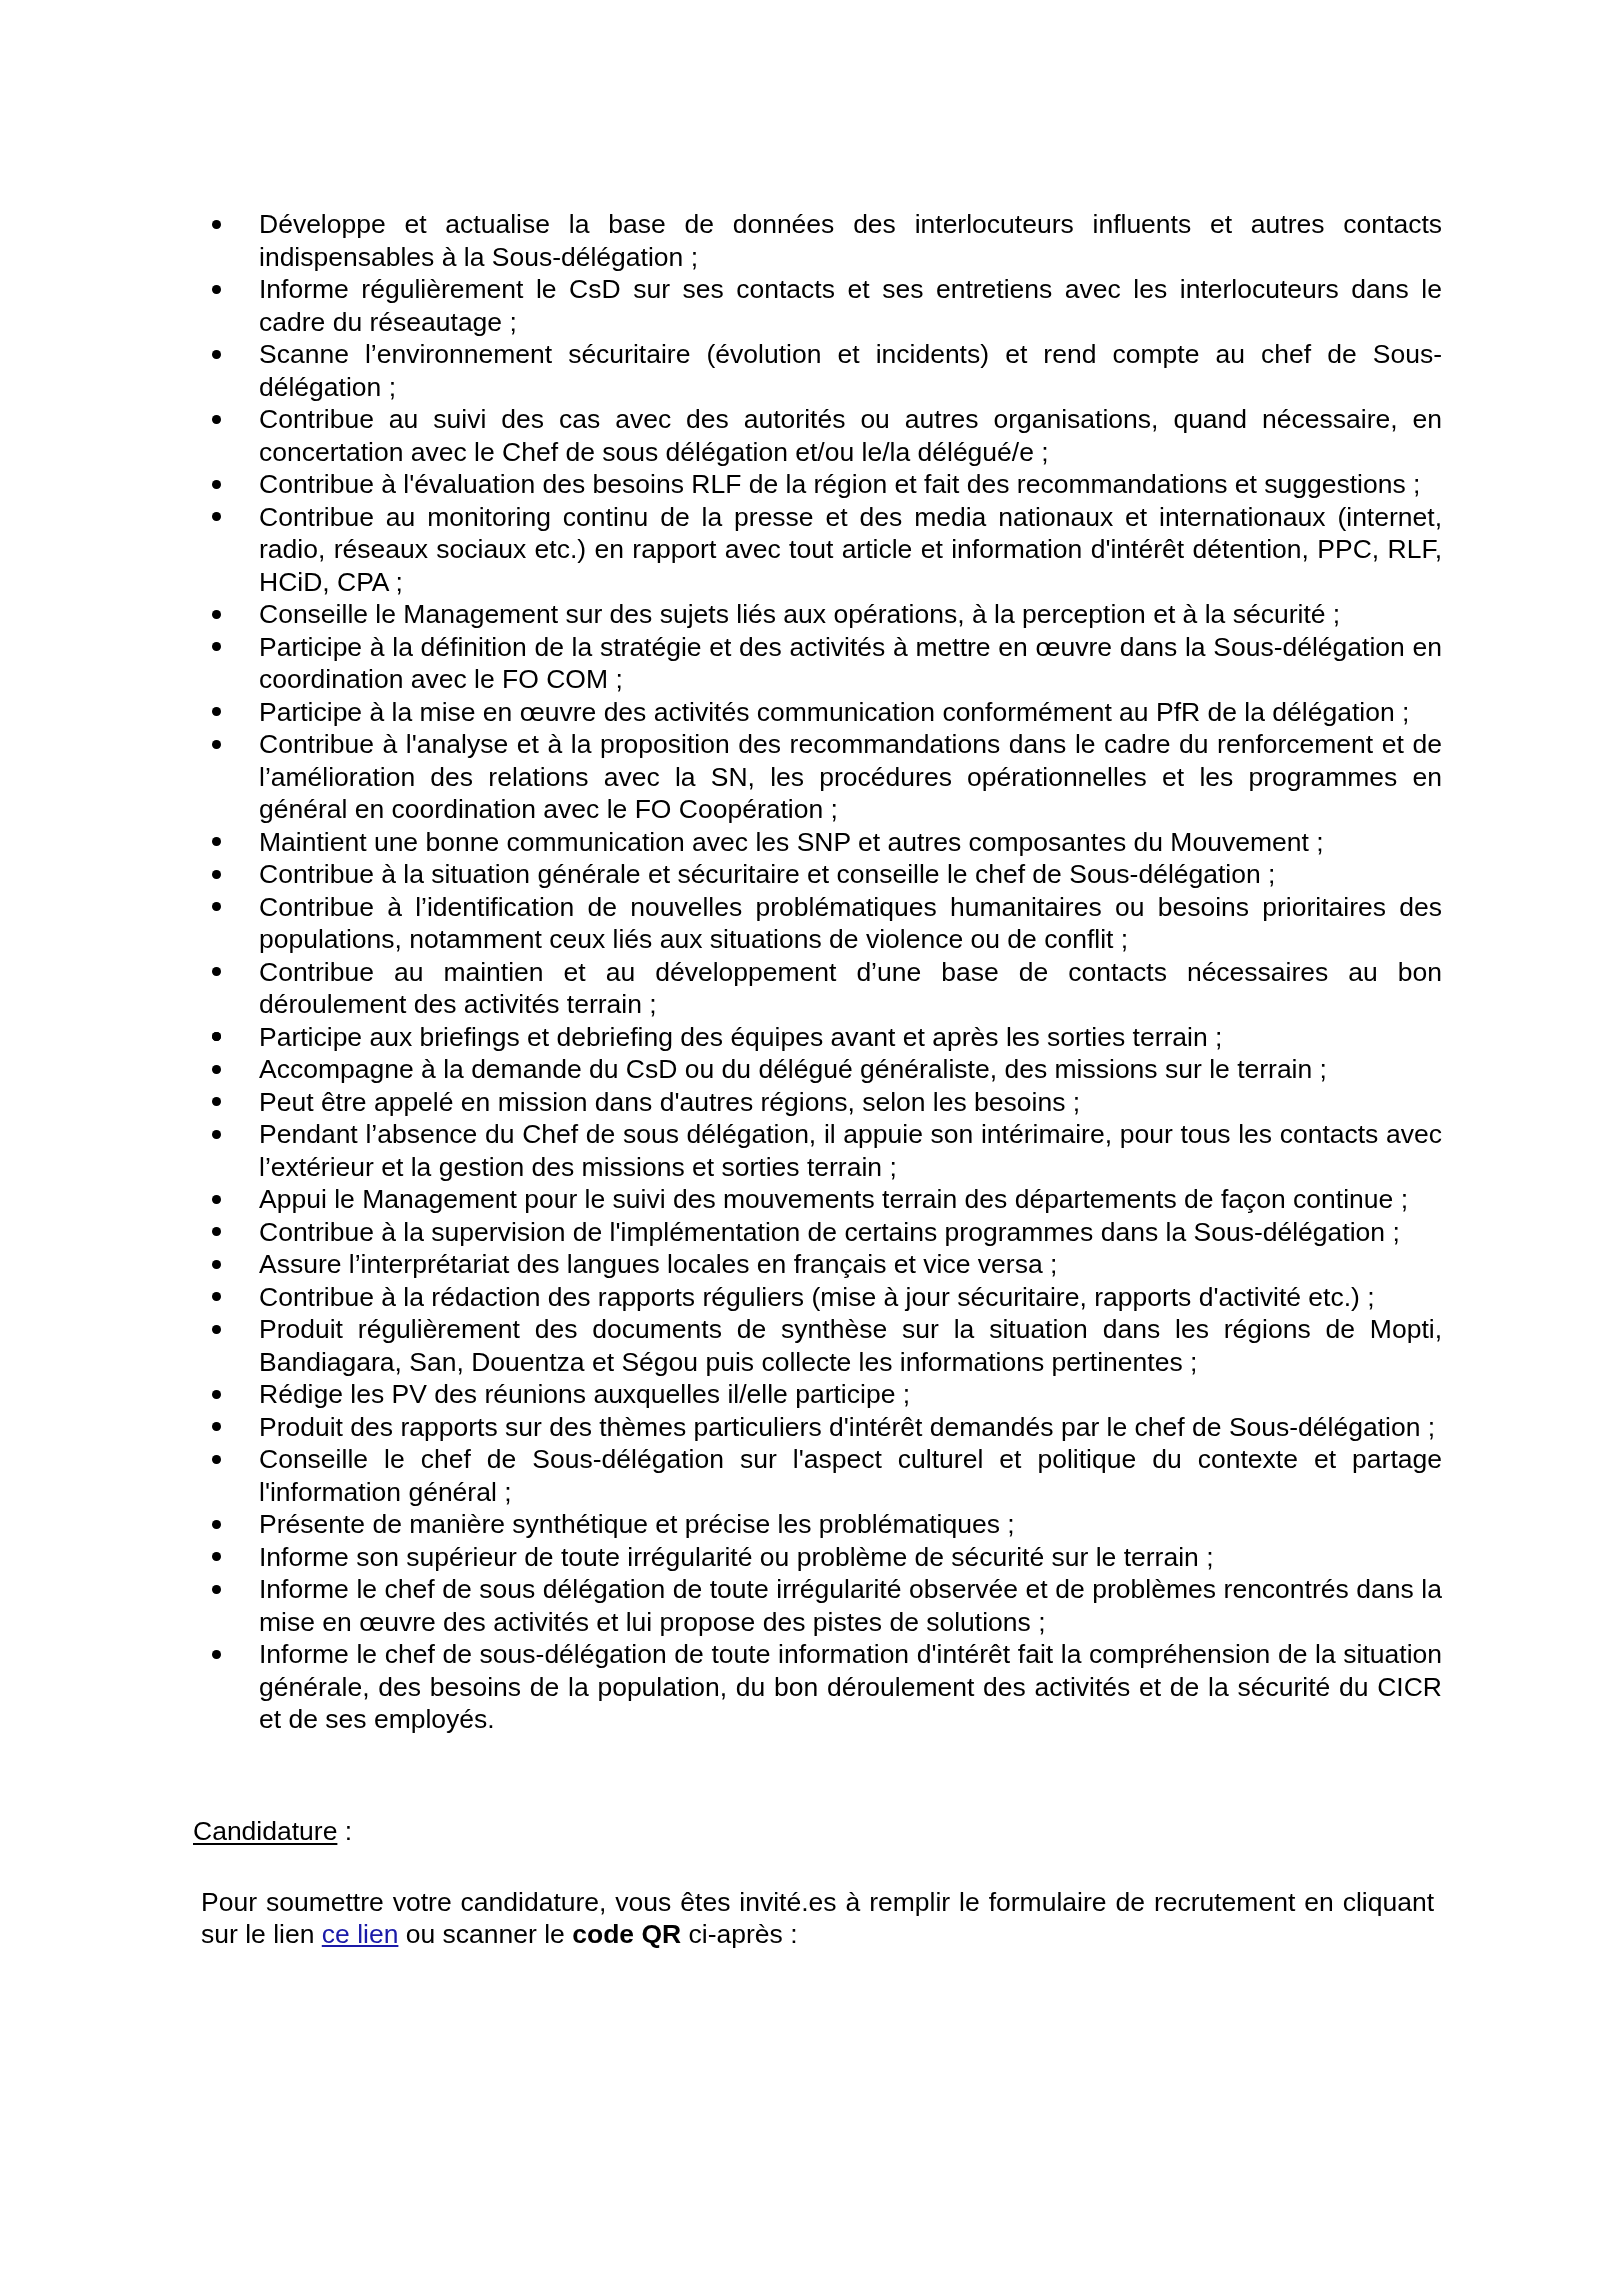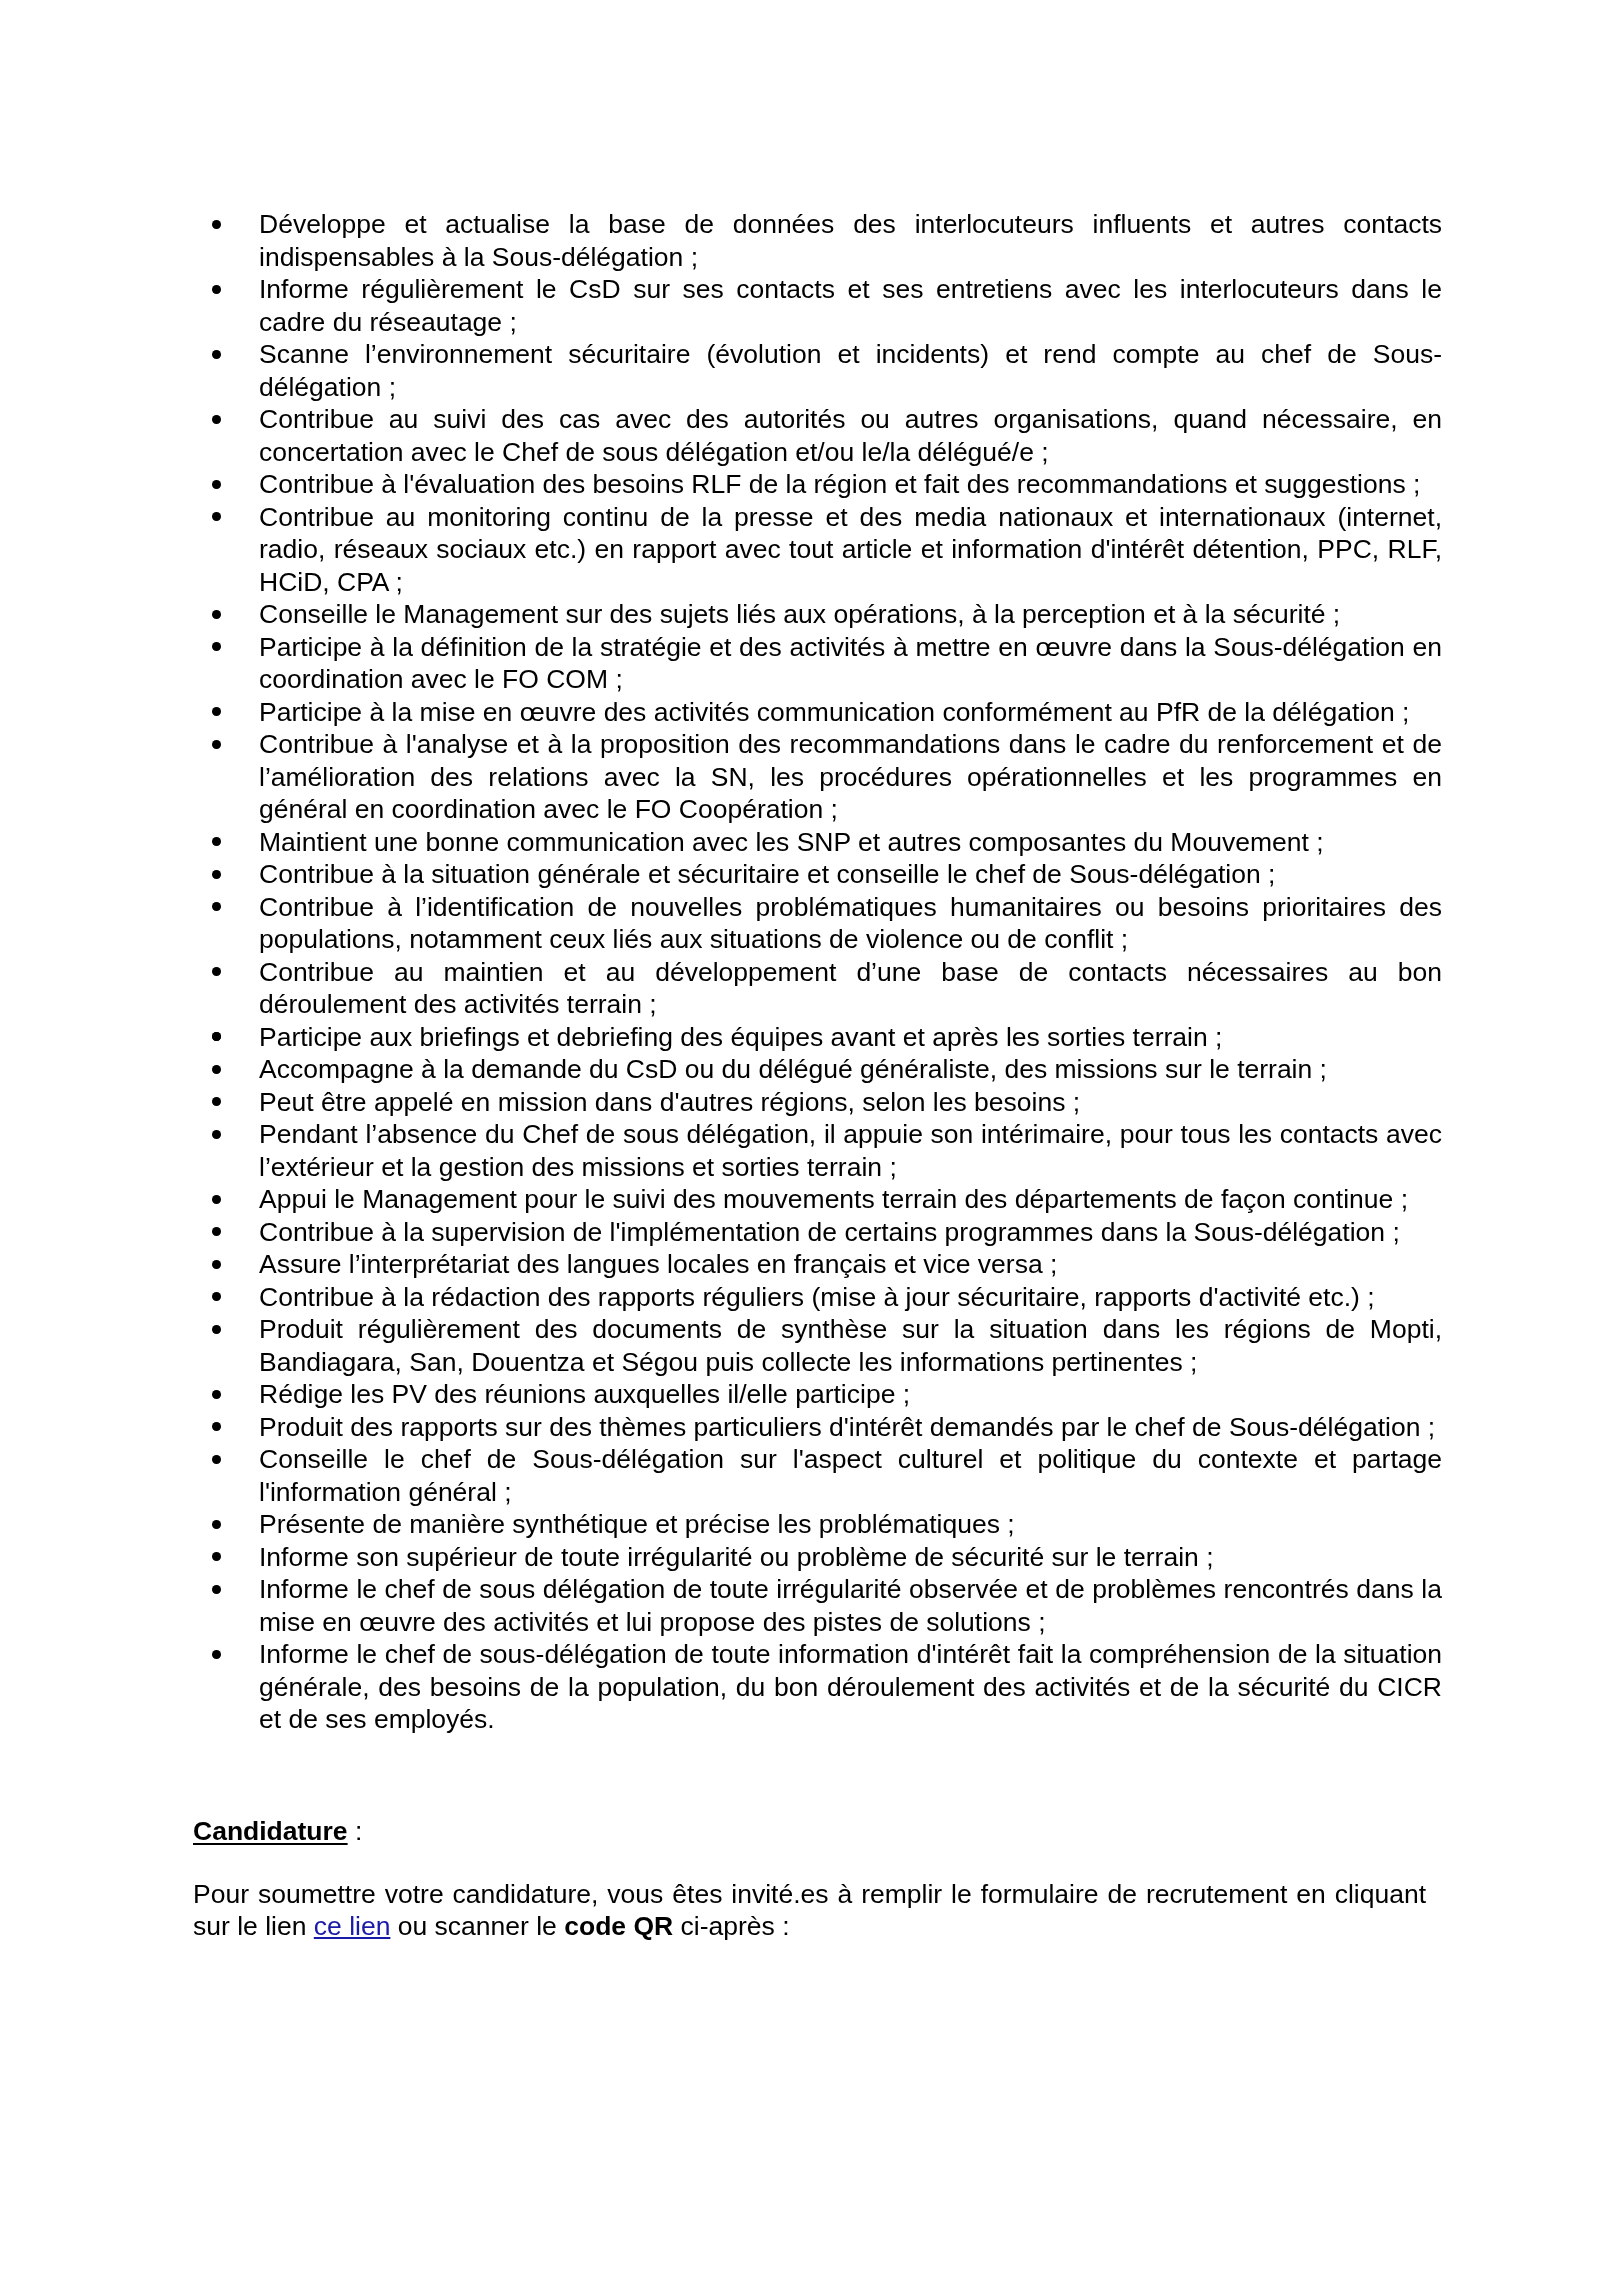--- a/index.html
+++ b/index.html
@@ -50,33 +50,33 @@
   }
   .section-heading {
     position: absolute;
     left: 193px;
     top: 1815px;
     font-size: 26.5px;
     line-height: 32px;
     margin: 0;
   }
   .section-heading .heading-text {
-    font-weight: bold;
+    font-weight: normal;
     text-decoration: underline;
     text-underline-offset: 2.9px;
     text-decoration-thickness: 2px;
   }
   .apply-paragraph {
     position: absolute;
     left: 193px;
     top: 1878px;
     width: 1233px;
     font-size: 26.5px;
     line-height: 32px;
-    margin: 0;
+    margin: 8px;
     text-align: justify;
   }
   .apply-paragraph a {
     color: #1a1aa8;
     text-decoration: underline;
   }
   .apply-paragraph b {
     font-weight: bold;
   }
 </style>

